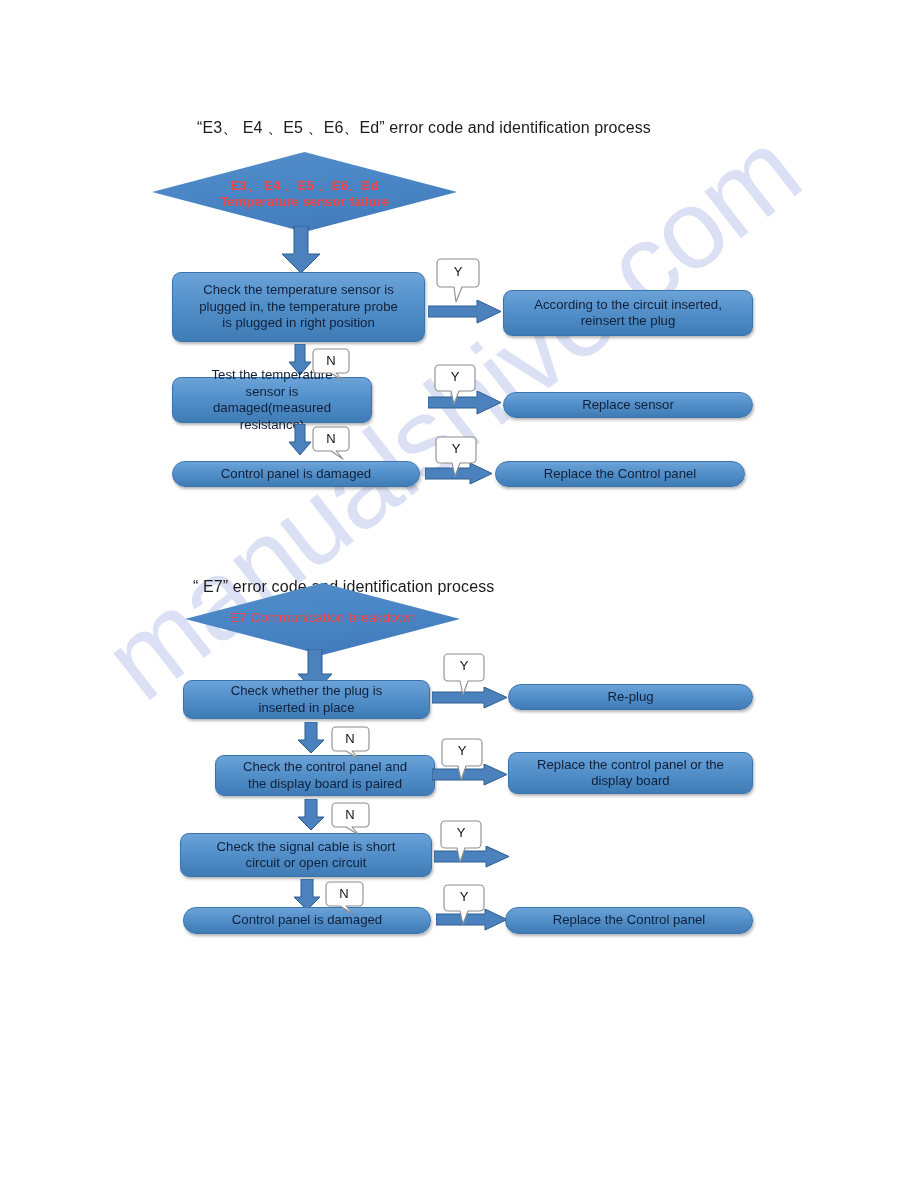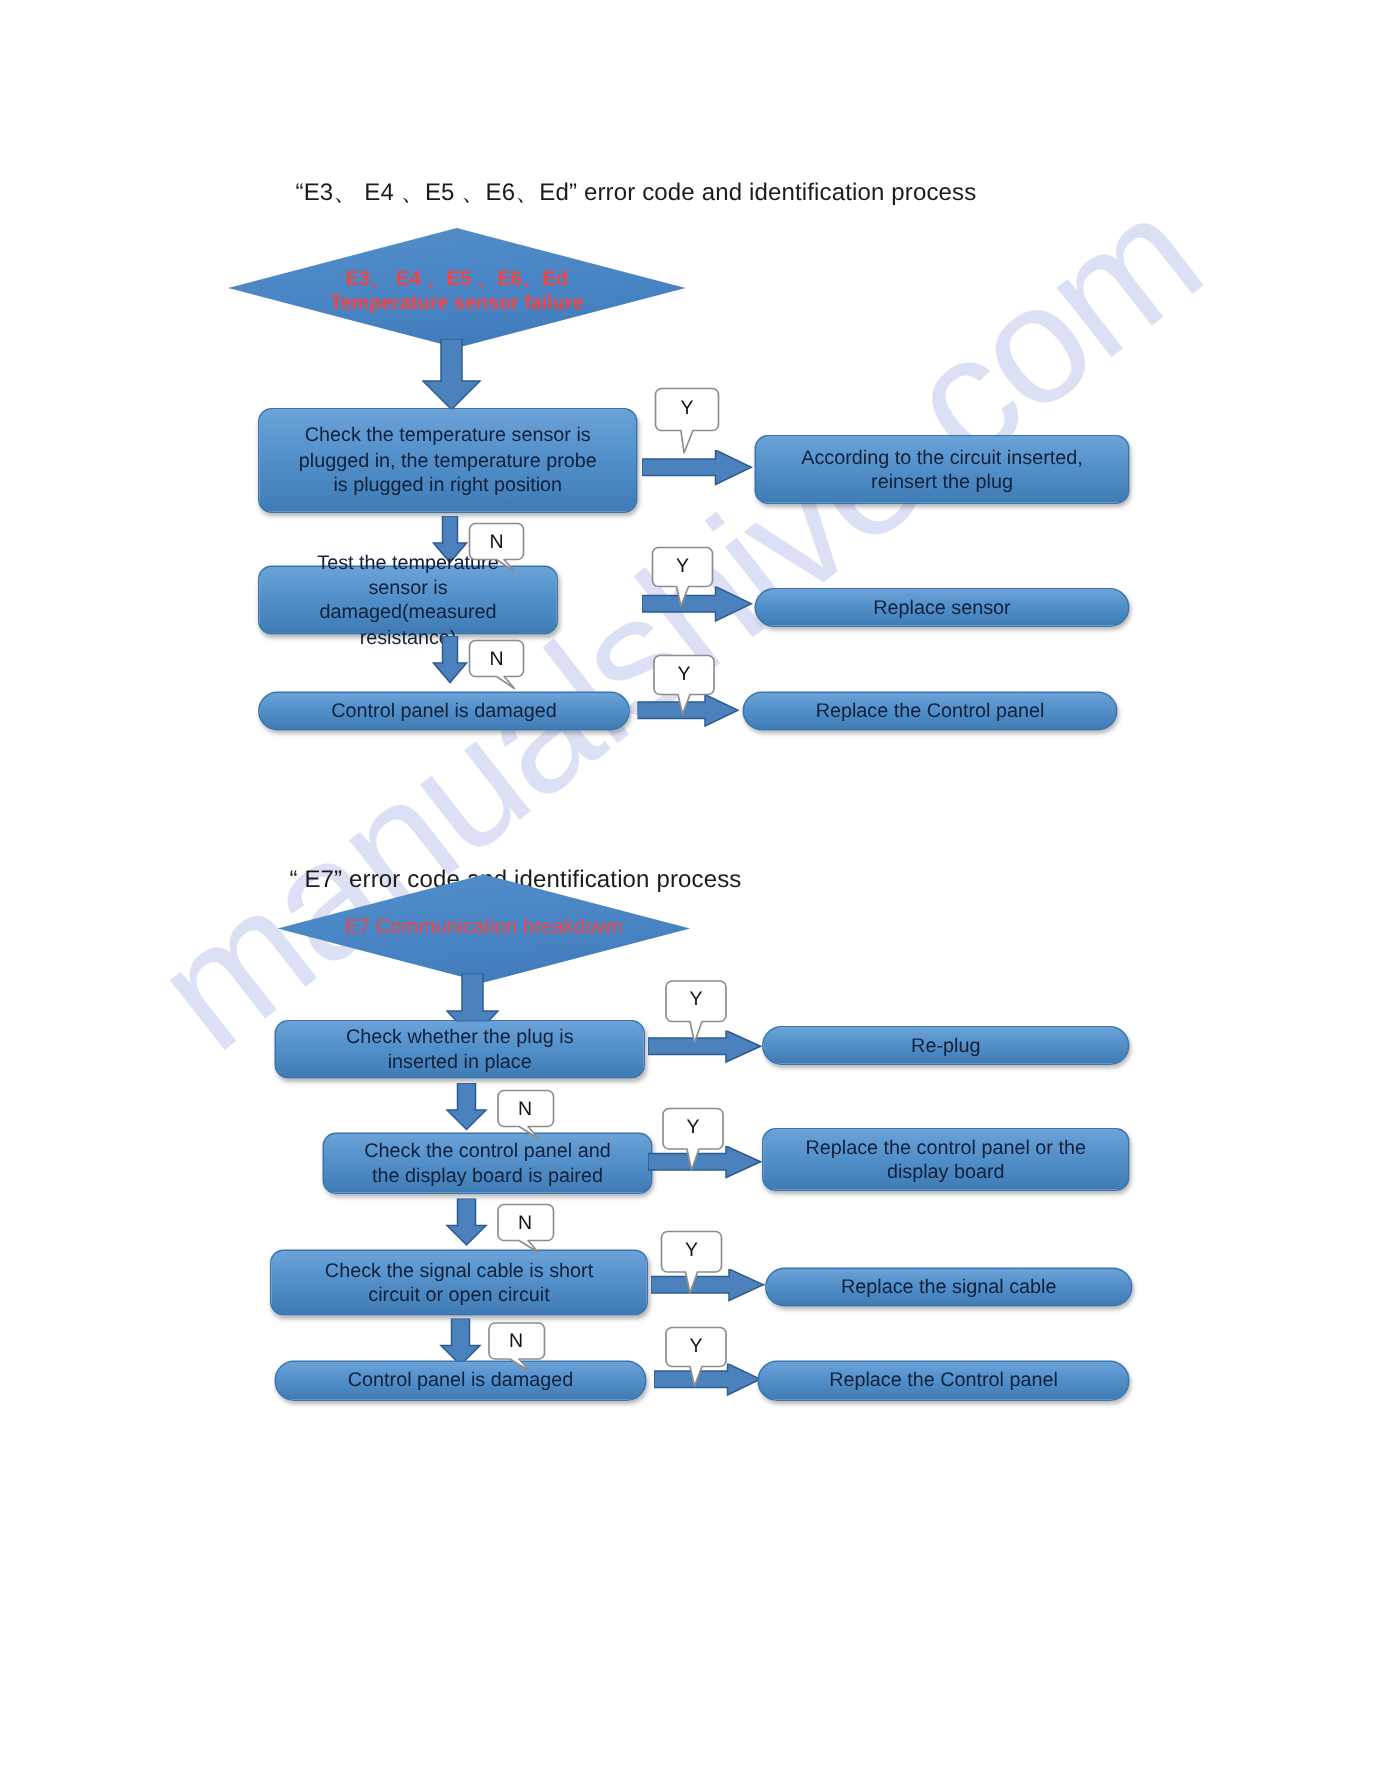--- a/index.html
+++ b/index.html
@@ -303,21 +303,20 @@
     </svg>
   </div>
 
   <div class="callout" style="left:440px; top:820px; width:42px; height:44px;">
     <svg width="42" height="44" viewBox="0 0 42 44">
       <path d="M5,1 H37 A4,4 0 0 1 41,5 V24 A4,4 0 0 1 37,28 H25 L20,42 L17,28 H5 A4,4 0 0 1 1,24 V5 A4,4 0 0 1 5,1 Z" fill="#ffffff" stroke="#8c8c8c" stroke-width="1.1" stroke-linejoin="round"></path>
     </svg>
     <div class="ctext" style="top:5px;">Y</div>
   </div>
 
-  <div class="box flat" style="left:510px; top:845px; width:245px; height:26px;">Replace the signal cable</div>
 
   <div class="arrow" style="left:292px; top:879px;">
     <svg width="30" height="32" viewBox="0 0 30 32">
       <polygon points="9,0 21,0 21,18 28,18 15,31 2,18 9,18" fill="#4b82bd" stroke="#2c5c8f" stroke-width="1"></polygon>
     </svg>
   </div>
   <div class="callout" style="left:324px; top:881px; width:40px; height:34px;">
     <svg width="40" height="34" viewBox="0 0 40 34">
       <path d="M6,1 H35 A4,4 0 0 1 39,5 V21 A4,4 0 0 1 35,25 H22 L29,33 L16,25 H6 A4,4 0 0 1 2,21 V5 A4,4 0 0 1 6,1 Z" fill="#ffffff" stroke="#8c8c8c" stroke-width="1.1" stroke-linejoin="round"></path>
     </svg>

